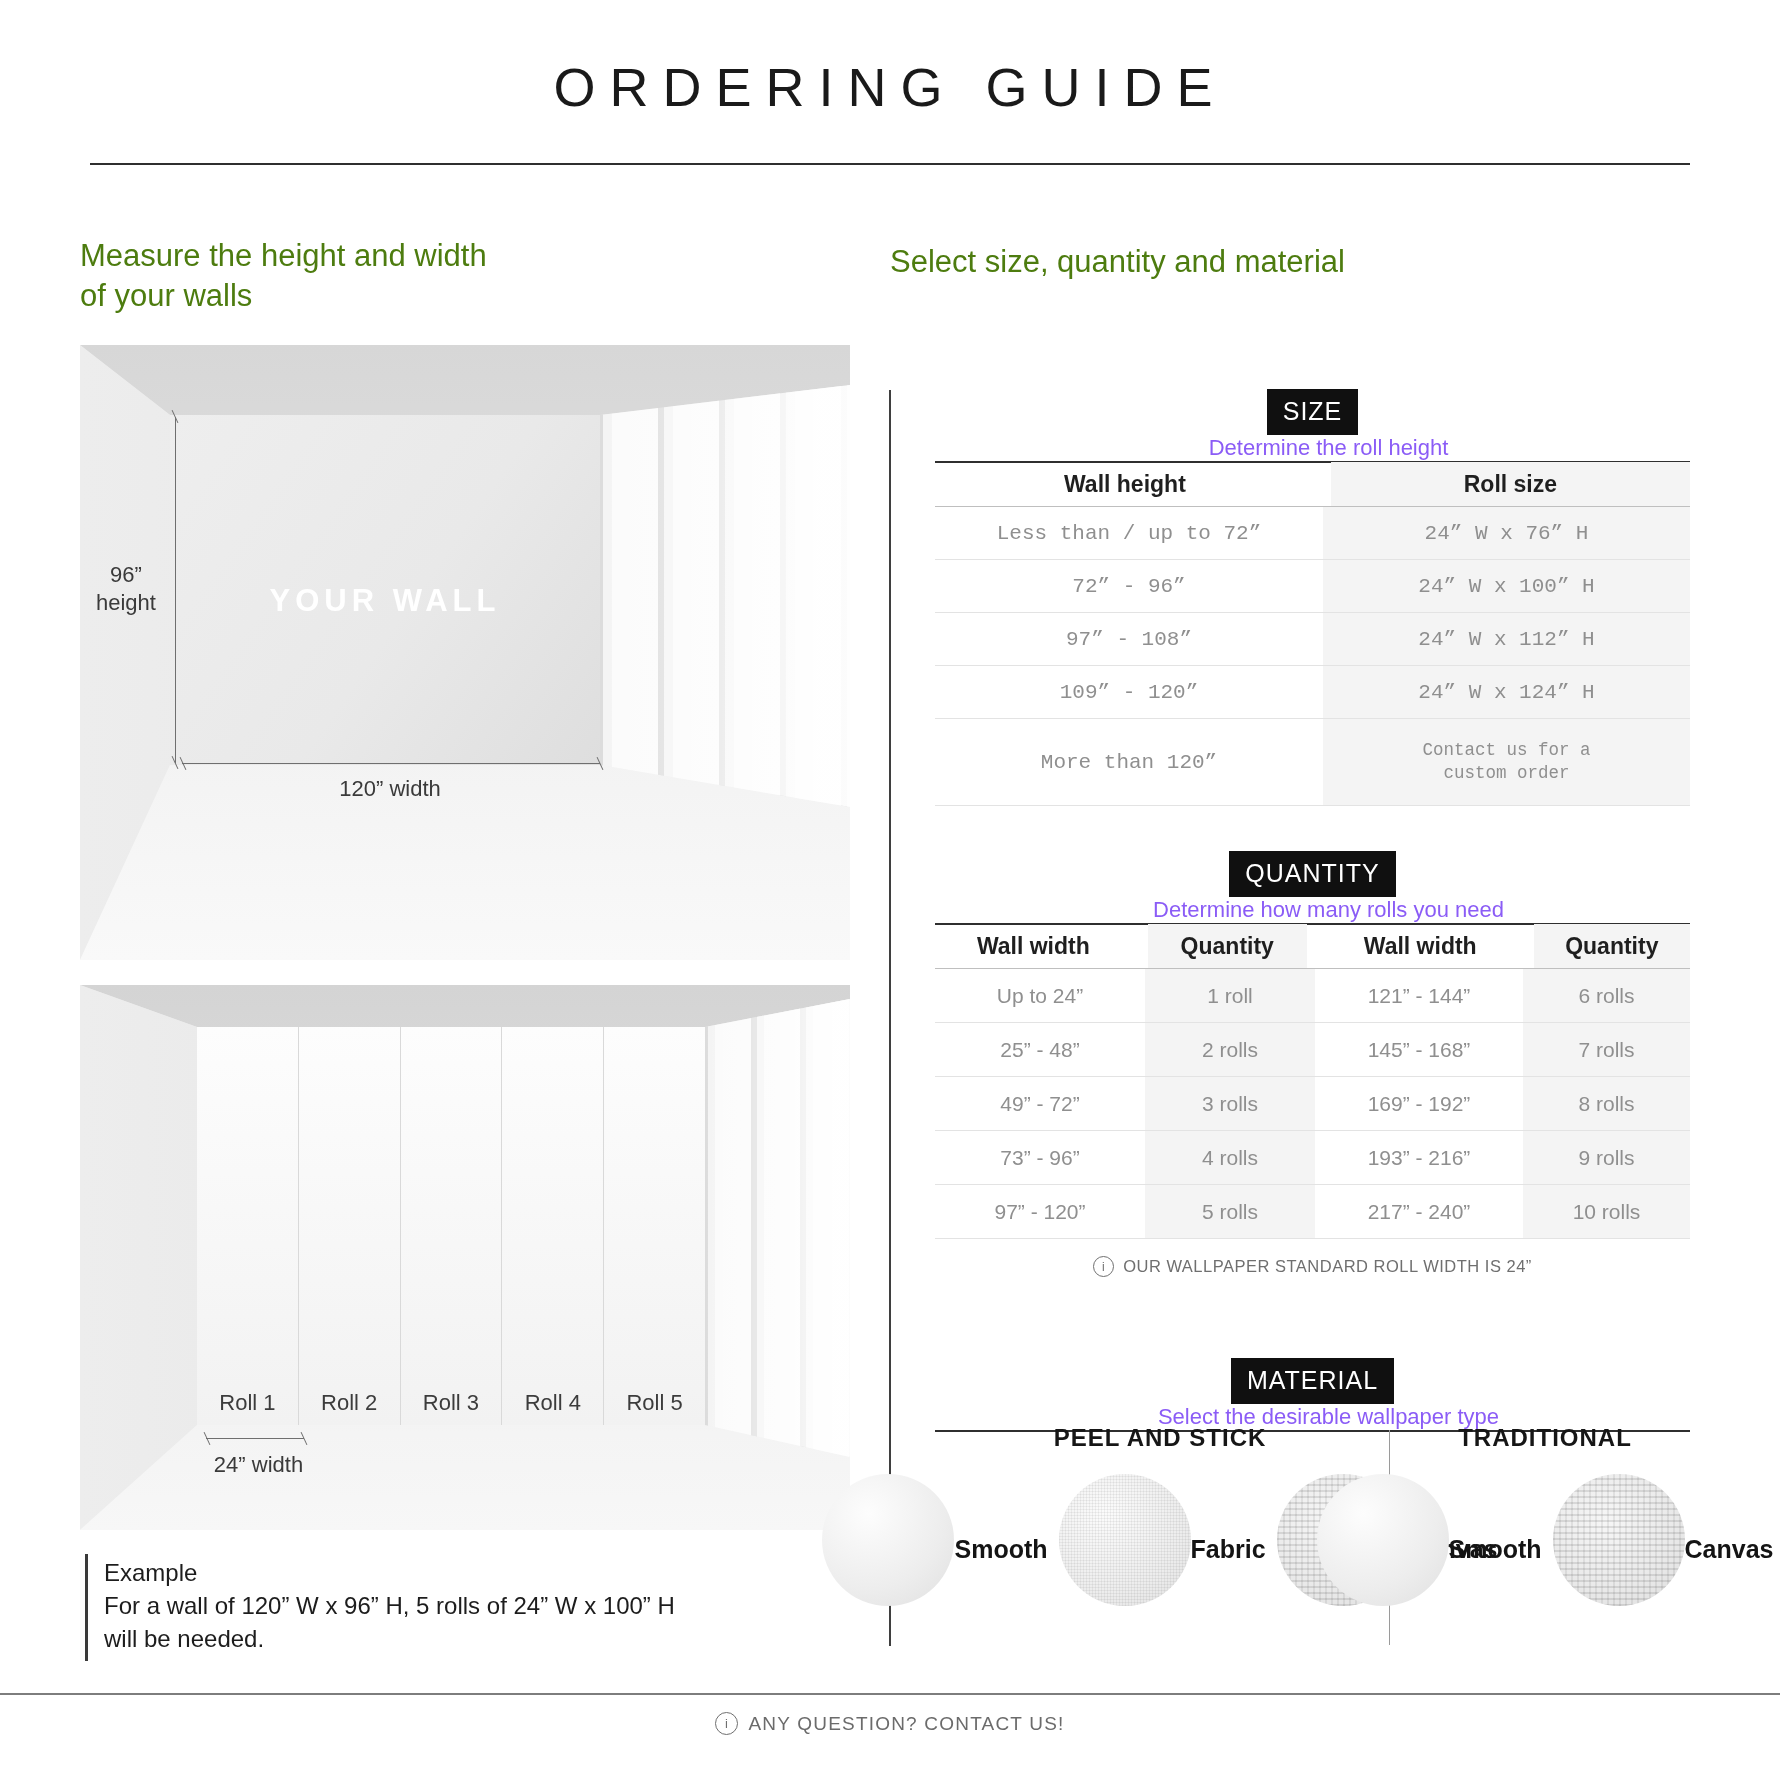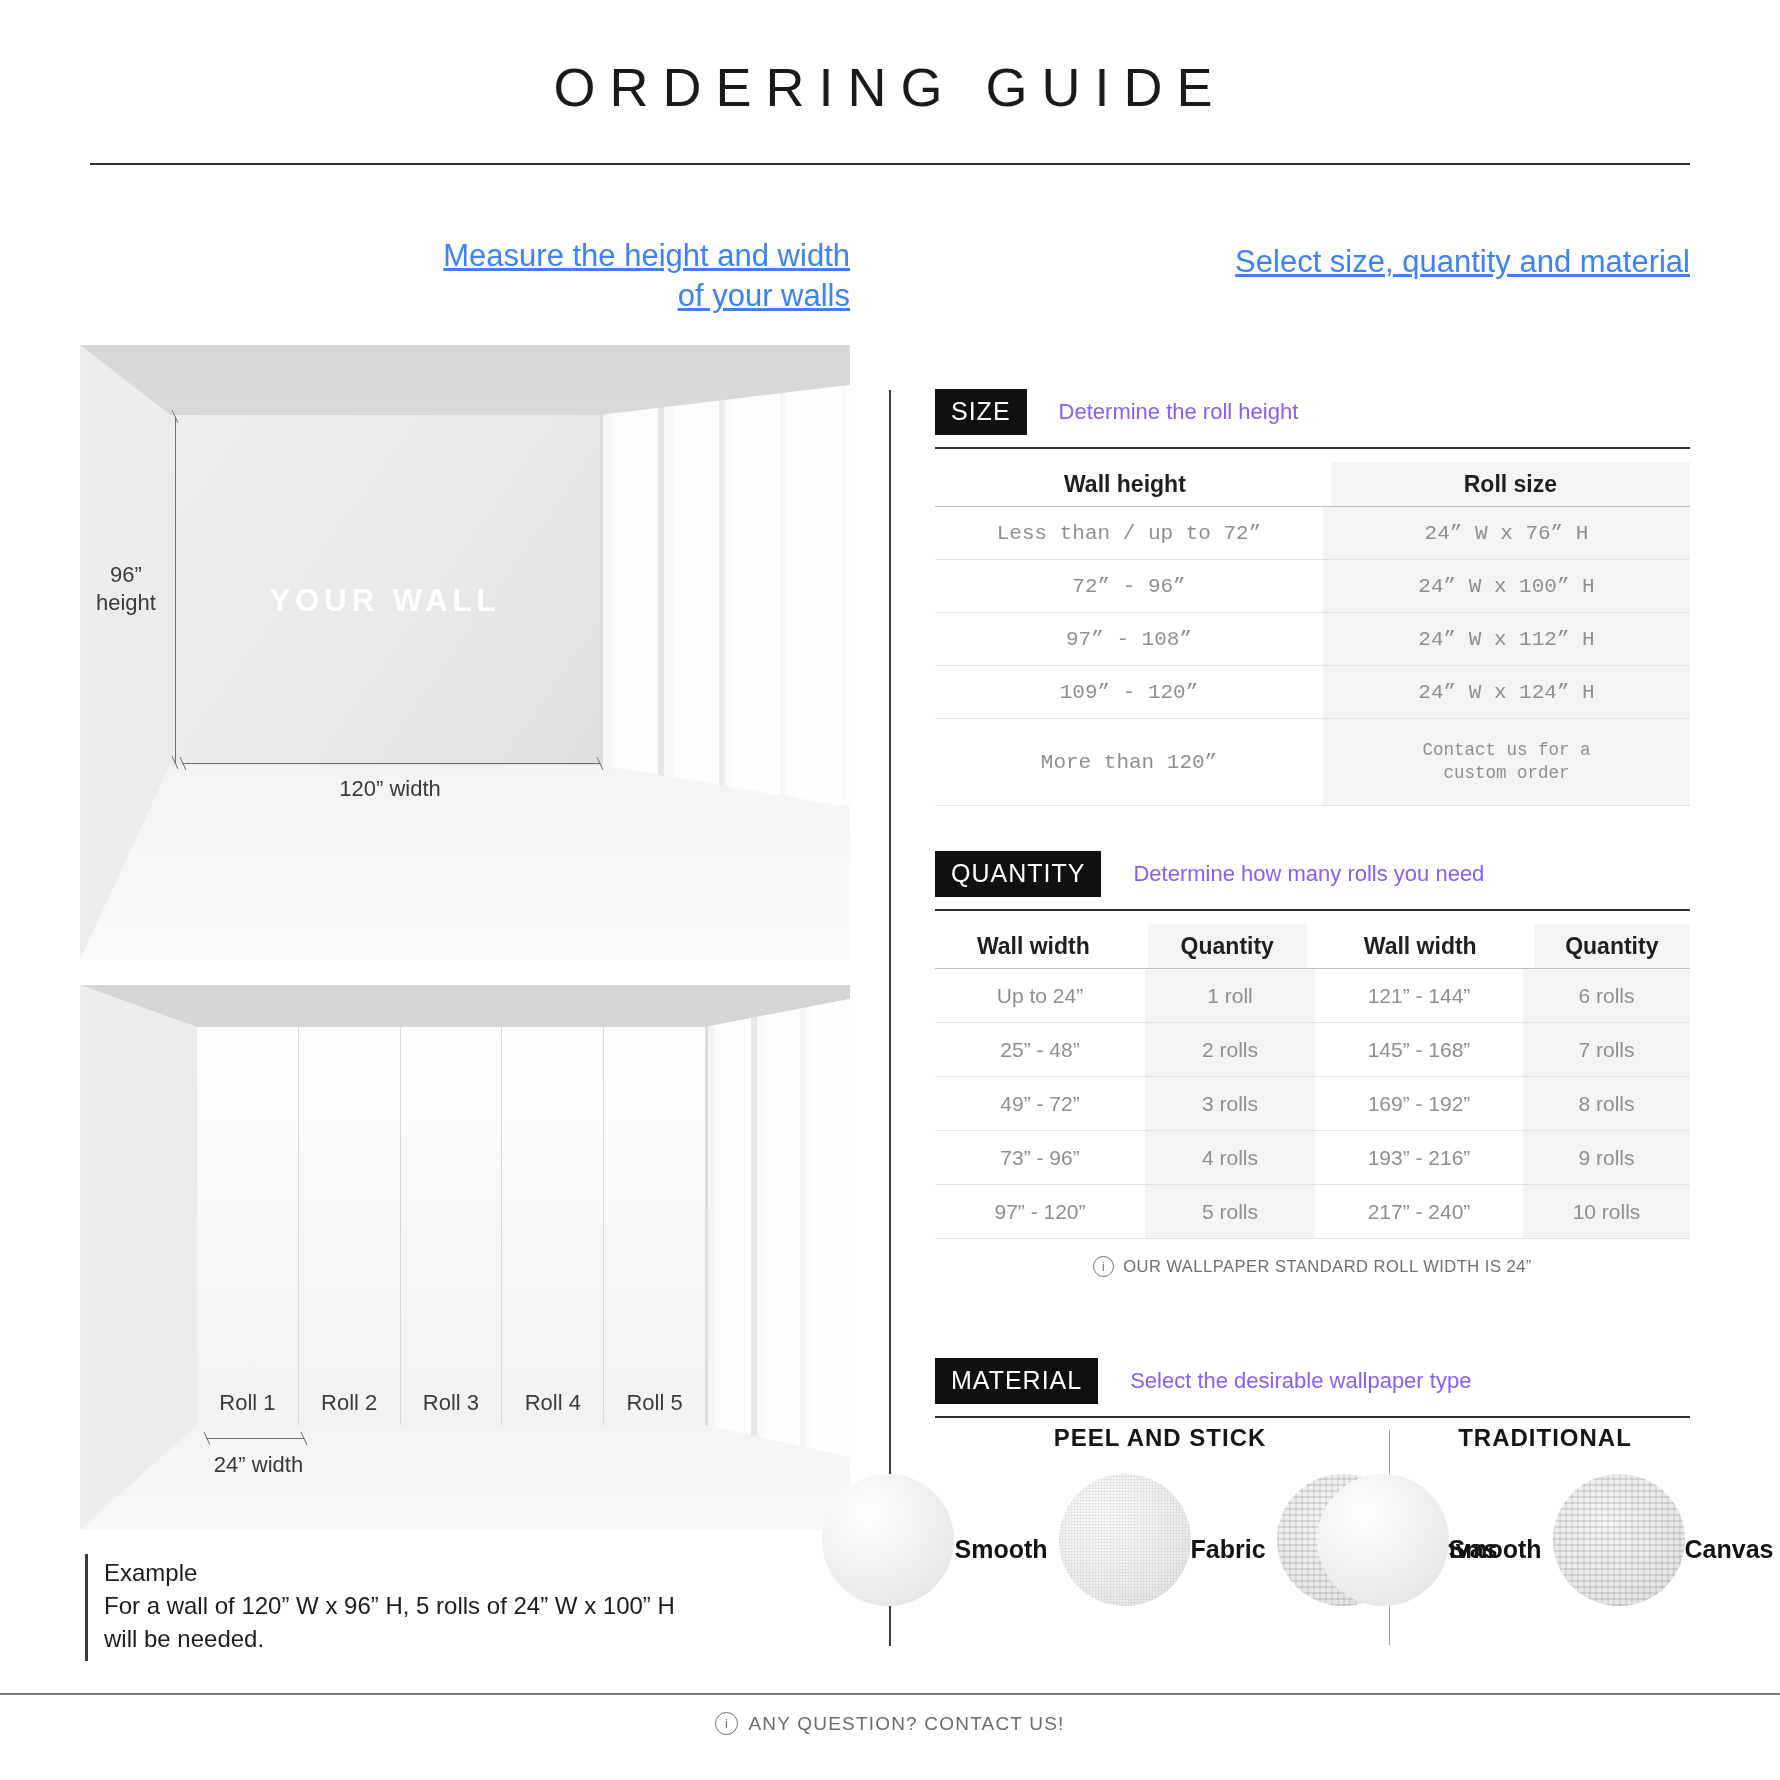--- a/index.html
+++ b/index.html
@@ -6,21 +6,21 @@
   .page{position:relative;width:1780px;height:1780px;background:#ffffff;overflow:hidden;
         font-family:"Liberation Sans",sans-serif;color:#2b2b2b;}
   .abs{position:absolute;}
 
   
   .main-title{left:0;top:56px;width:1780px;text-align:center;font-size:54px;font-weight:400;
               letter-spacing:14px;color:#1a1a1a;}
   .hr-title{left:90px;top:163px;width:1600px;height:2px;background:#2f2f2f;}
 
   
-  .col-heading{font-size:31px;line-height:40px;text-align:right;color:#3b82f6;text-decoration:underline;}
+  .col-heading{font-size:31px;line-height:40px;text-align:left;color:#4d7c0f;}
   .left-heading{left:80px;top:236px;width:770px;}
   .right-heading{left:890px;top:242px;width:800px;}
   .divider-v{left:889px;top:390px;width:2px;height:1256px;background:#3f3f3f;}
 
   
   .room{overflow:hidden;background:linear-gradient(180deg,#e9e9e9,#f2f2f2);}
   .room1{left:80px;top:345px;width:770px;height:615px;}
   .room2{left:80px;top:985px;width:770px;height:545px;}
   .layer{position:absolute;left:0;top:0;width:100%;height:100%;}
   .r1-ceiling{background:linear-gradient(180deg,#d7d7d7,#ebebeb);
@@ -64,21 +64,21 @@
   .mline-h{height:1px;}
   .tick{position:absolute;width:14px;height:1px;background:#6f6f6f;transform:rotate(65deg);}
   .measure-label{font-size:22px;color:#3a3a3a;text-align:center;line-height:28px;}
 
   
   .example{left:85px;top:1554px;border-left:3px solid #3a3a3a;padding:2px 0 6px 16px;
       font-size:24px;line-height:33px;color:#1d1d1d;}
 
   
   .section-head{display:flex;align-items:center;border-bottom:2px solid #2f2f2f;
-      width:755px;padding-bottom:12px;}
+      width:755px;padding-bottom:0;flex-direction:column;}
   .badge{background:#101010;color:#ffffff;font-size:25px;font-weight:500;letter-spacing:1px;
       padding:8px 16px 9px 16px;}
   .section-title{font-size:22px;color:#8b5cf6;margin-left:32px;}
   .size-head{left:935px;top:389px;}
   .qty-head{left:935px;top:851px;}
   .mat-head{left:935px;top:1358px;}
 
   
   .tbl{left:935px;width:755px;}
   .size-tbl{top:462px;}

